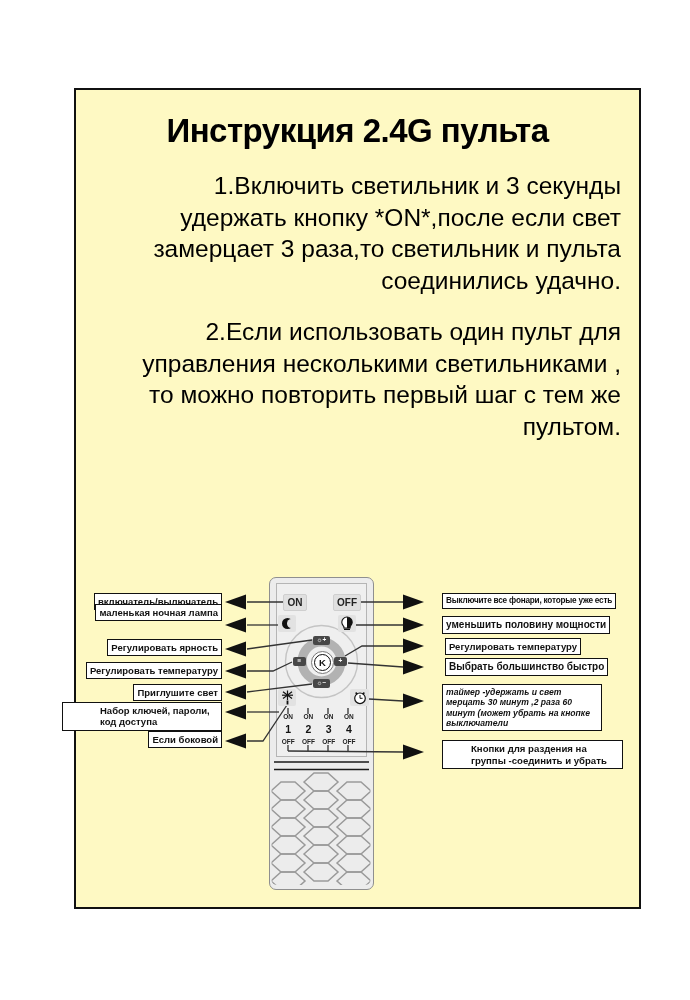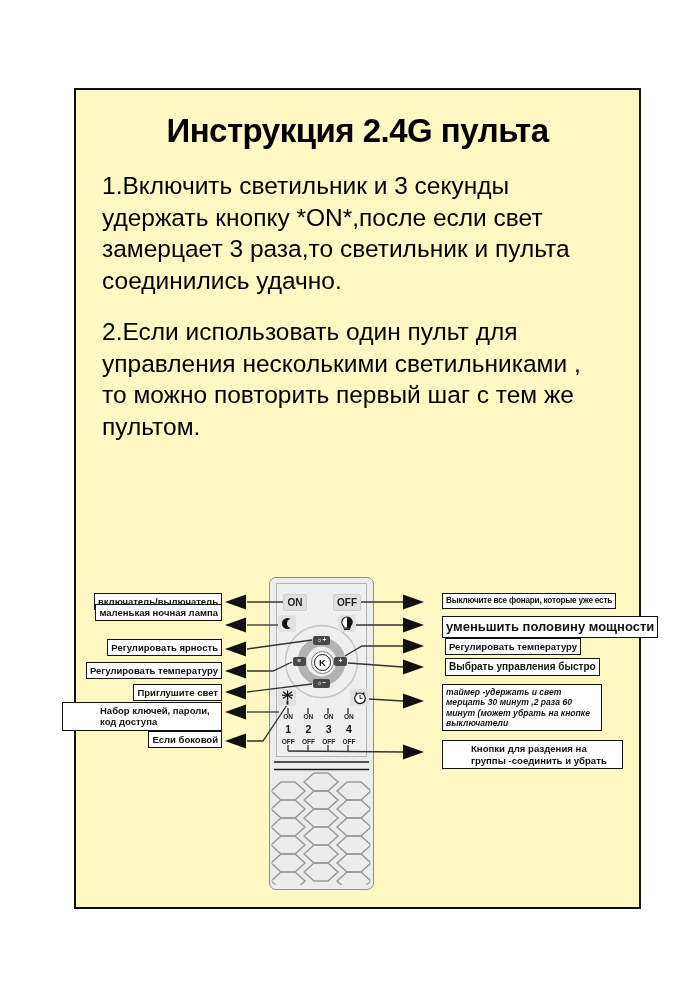--- a/index.html
+++ b/index.html
@@ -1,20 +1,20 @@
 <!DOCTYPE html>
 <html><head>
 <meta charset="utf-8">
 <style>
   html,body{margin:0;padding:0;background:#fff;}
   .page{position:relative;width:690px;height:1000px;background:#fff;overflow:hidden;
         font-family:"Liberation Sans",sans-serif;color:#000;}
   .frame{position:absolute;left:52px;top:88px;width:563px;height:817px;border:2px solid #111;background:#fef9c3;margin-left:22px;}
   .doc-title{margin-top:22px;text-align:center;font-size:33px;font-weight:bold;letter-spacing:-0.5px;}
-  .para{margin:20px 18px 0 26px;font-size:24.5px;line-height:31.5px;white-space:pre-line;}
+  .para{margin:20px 18px 0 26px;font-size:24.5px;line-height:31.5px;white-space:pre-line;text-align:right;}
   .note{margin-top:30px;}
   
   .diagram{position:absolute;left:0;top:0;width:690px;height:1000px;}
   .overlay{position:absolute;left:0;top:0;z-index:3;pointer-events:none;}
   .remote-body{position:absolute;left:269px;top:577px;width:103px;height:311px;background:#ececec;
                border:1.5px solid #8f8f8f;border-radius:7px;z-index:1;}
   .remote-panel{position:absolute;left:276px;top:583px;width:89px;height:172px;background:#efefef;
                 border:1px solid #b5b5b5;z-index:2;}
   .rbtn{position:absolute;z-index:4;background:#e0e0e0;border:1px solid #cfcfcf;border-radius:2px;
         display:flex;align-items:center;justify-content:center;font-size:10px;font-weight:bold;color:#222;}
@@ -229,20 +229,20 @@
 
     <div class="callout" style="right:468px;top:593px;">включатель/вылючатель</div>
     <div class="callout" style="right:468px;top:604px;">маленькая ночная лампа</div>
     <div class="callout" style="right:468px;top:639px;">Регулировать ярность</div>
     <div class="callout" style="right:468px;top:662px;">Регулировать температуру</div>
     <div class="callout" style="right:468px;top:684px;">Приглушите свет</div>
     <div class="callout wrap" style="right:468px;top:702px;width:118px;padding-left:37px;">Набор ключей, пароли, код доступа</div>
     <div class="callout" style="right:468px;top:731px;">Если боковой</div>
 
     <div class="callout" style="left:425px;top:593px;font-size:8.2px;letter-spacing:-0.2px;text-align:right;">Выключите все фонари, которые уже есть</div>
-    <div class="callout" style="left:425px;top:616px;font-size:13px;">уменьшить половину мощности</div>
+    <div class="callout" style="left:425px;top:616px;font-size:10px;">уменьшить половину мощности</div>
     <div class="callout" style="left:428px;top:638px;">Регулировать температуру</div>
-    <div class="callout" style="left:428px;top:658px;font-size:10px;">Выбрать управления быстро</div>
+    <div class="callout" style="left:428px;top:658px;font-size:10px;">Выбрать большинство быстро</div>
     <div class="callout wrap" style="left:425px;top:684px;width:152px;font-size:8.6px;font-style:italic;">таймер -удержать и свет мерцать 30 минут ,2 раза 60 минут (может убрать на кнопке выключатели</div>
     <div class="callout wrap" style="left:425px;top:740px;width:148px;font-size:9.6px;padding-left:28px;">Кнопки для раздения на группы -соединить и убрать</div>
 
   </div>
 </div>
 
 </body></html>

